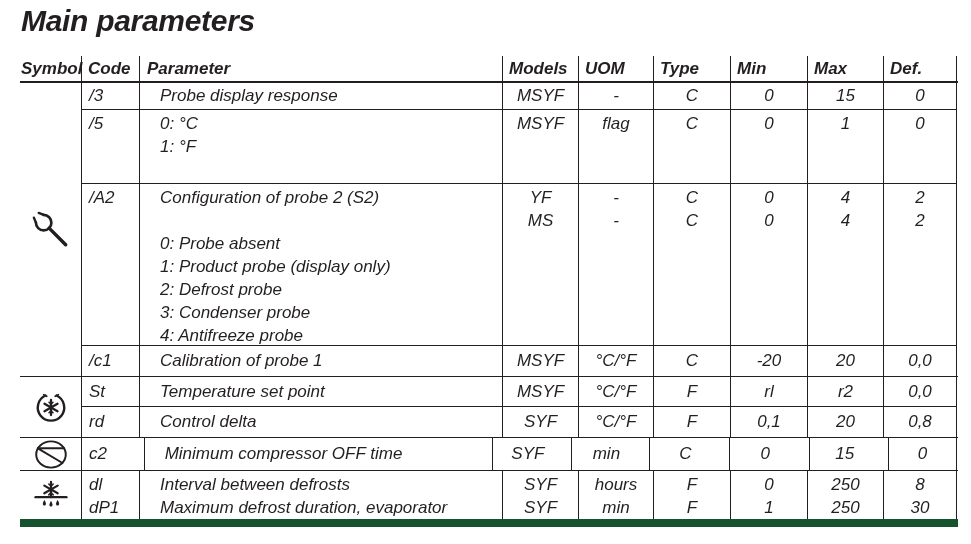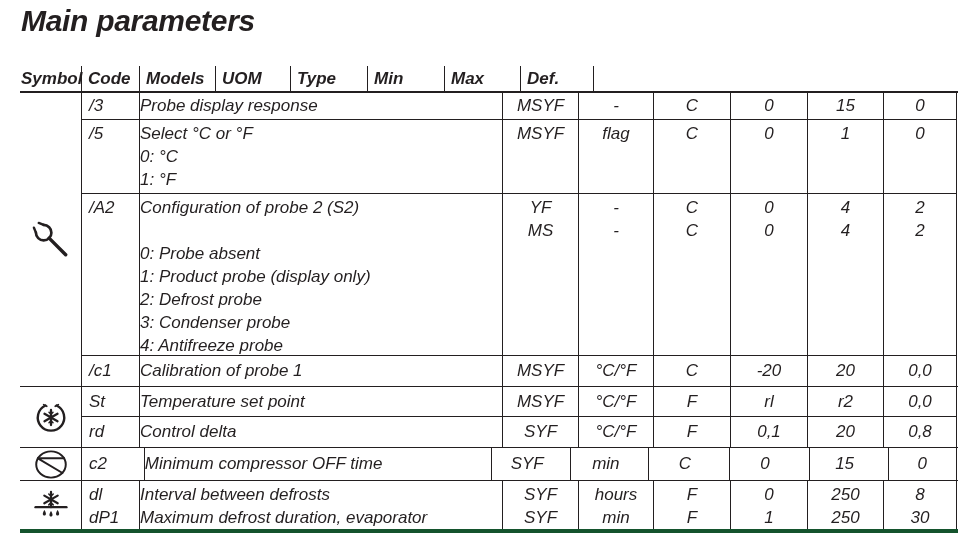--- a/index.html
+++ b/index.html
@@ -1,20 +1,20 @@
 <!DOCTYPE html>
 <html><head>
 <meta charset="utf-8">
 <style>
   *{box-sizing:border-box;margin:0;padding:0}
   html,body{background:#ffffff}
   body{font-family:"Liberation Sans","DejaVu Sans",sans-serif;color:#231f20;-webkit-font-smoothing:antialiased}
   .page{position:relative;width:971px;height:544px;background:#fff;overflow:hidden}
   .title{position:absolute;left:21px;top:4px;font-size:30px;font-style:italic;font-weight:bold;letter-spacing:-.3px}
-  .ptable{position:absolute;left:20px;top:66px;width:938px;border-bottom:4px solid #14532d}
+  .ptable{position:absolute;left:20px;top:56px;width:938px;border-bottom:8px solid #14532d}
   .thead{display:flex;height:27px;border-bottom:2px solid #231f20;font-weight:bold;font-style:italic;font-size:17px}
   .hc{display:flex;align-items:center;padding-left:6px;white-space:nowrap}
   .h-symbol{width:62px;border-right:1.2px solid #231f20;padding-left:1px}
   .h-code{width:57px}
   .h-parameter{width:363px;border-left:1.2px solid #231f20;padding-left:7px}
   .h-models{width:76px;border-left:1.2px solid #231f20}
   .h-uom{width:75px;border-left:1.2px solid #231f20}
   .h-type{width:77px;border-left:1.2px solid #231f20}
   .h-min{width:77px;border-left:1.2px solid #231f20}
   .h-max{width:76px;border-left:1.2px solid #231f20}
@@ -25,38 +25,39 @@
   .sym-cell svg{display:block}
   .rows{width:875px}
   .trow{display:flex;font-style:italic;font-size:17px}
   .trow.sep{border-bottom:1.3px solid #231f20}
   .cell{overflow:hidden;white-space:nowrap}
   .cell.mid{display:flex;align-items:center}
   .cell.mid.center{justify-content:center}
   .cell.top{padding-top:2px;line-height:23px}
   .cell.top.center{text-align:center}
   .c-code{width:57px;padding-left:7px}
-  .c-parameter{width:363px;border-left:1.2px solid #231f20;padding-left:0}
+  .c-parameter{width:363px;border-left:1.2px solid #231f20;padding-left:20px}
   .c-models{width:76px;border-left:1.2px solid #231f20}
   .c-uom{width:75px;border-left:1.2px solid #231f20}
   .c-type{width:77px;border-left:1.2px solid #231f20}
   .c-min{width:77px;border-left:1.2px solid #231f20}
   .c-max{width:76px;border-left:1.2px solid #231f20}
   .c-def{width:74px;border-left:1.2px solid #231f20;border-right:1.2px solid #231f20}
 </style>
 </head>
 <body>
 
 <div class="page">
   <div class="title">Main parameters</div>
 
   <div class="ptable">
     <div class="thead">
       <div class="hc h-symbol">Symbol</div>
       <div class="hc h-code">Code</div>
+      <div class="hc h-parameter">Parameter</div>
       <div class="hc h-models">Models</div>
       <div class="hc h-uom">UOM</div>
       <div class="hc h-type">Type</div>
       <div class="hc h-min">Min</div>
       <div class="hc h-max">Max</div>
       <div class="hc h-def">Def.</div>
     </div>
     <div id="tbody">
         <div class="tgroup">
           <div class="sym-cell">
@@ -77,21 +78,20 @@
               <div class="cell c-type center mid">C</div>
               <div class="cell c-min center mid">0</div>
               <div class="cell c-max center mid">15</div>
               <div class="cell c-def center mid">0</div>
             </div>
             <div class="trow sep" style="height: 74px;">
               <div class="cell c-code left top">
                 <div class="line">/5</div>
               </div>
               <div class="cell c-parameter left top">
-                <div class="line">Select °C or °F</div>
                 <div class="line">0: °C</div>
                 <div class="line">1: °F</div>
               </div>
               <div class="cell c-models center top">
                 <div class="line">MSYF</div>
               </div>
               <div class="cell c-uom center top">
                 <div class="line">flag</div>
               </div>
               <div class="cell c-type center top">

